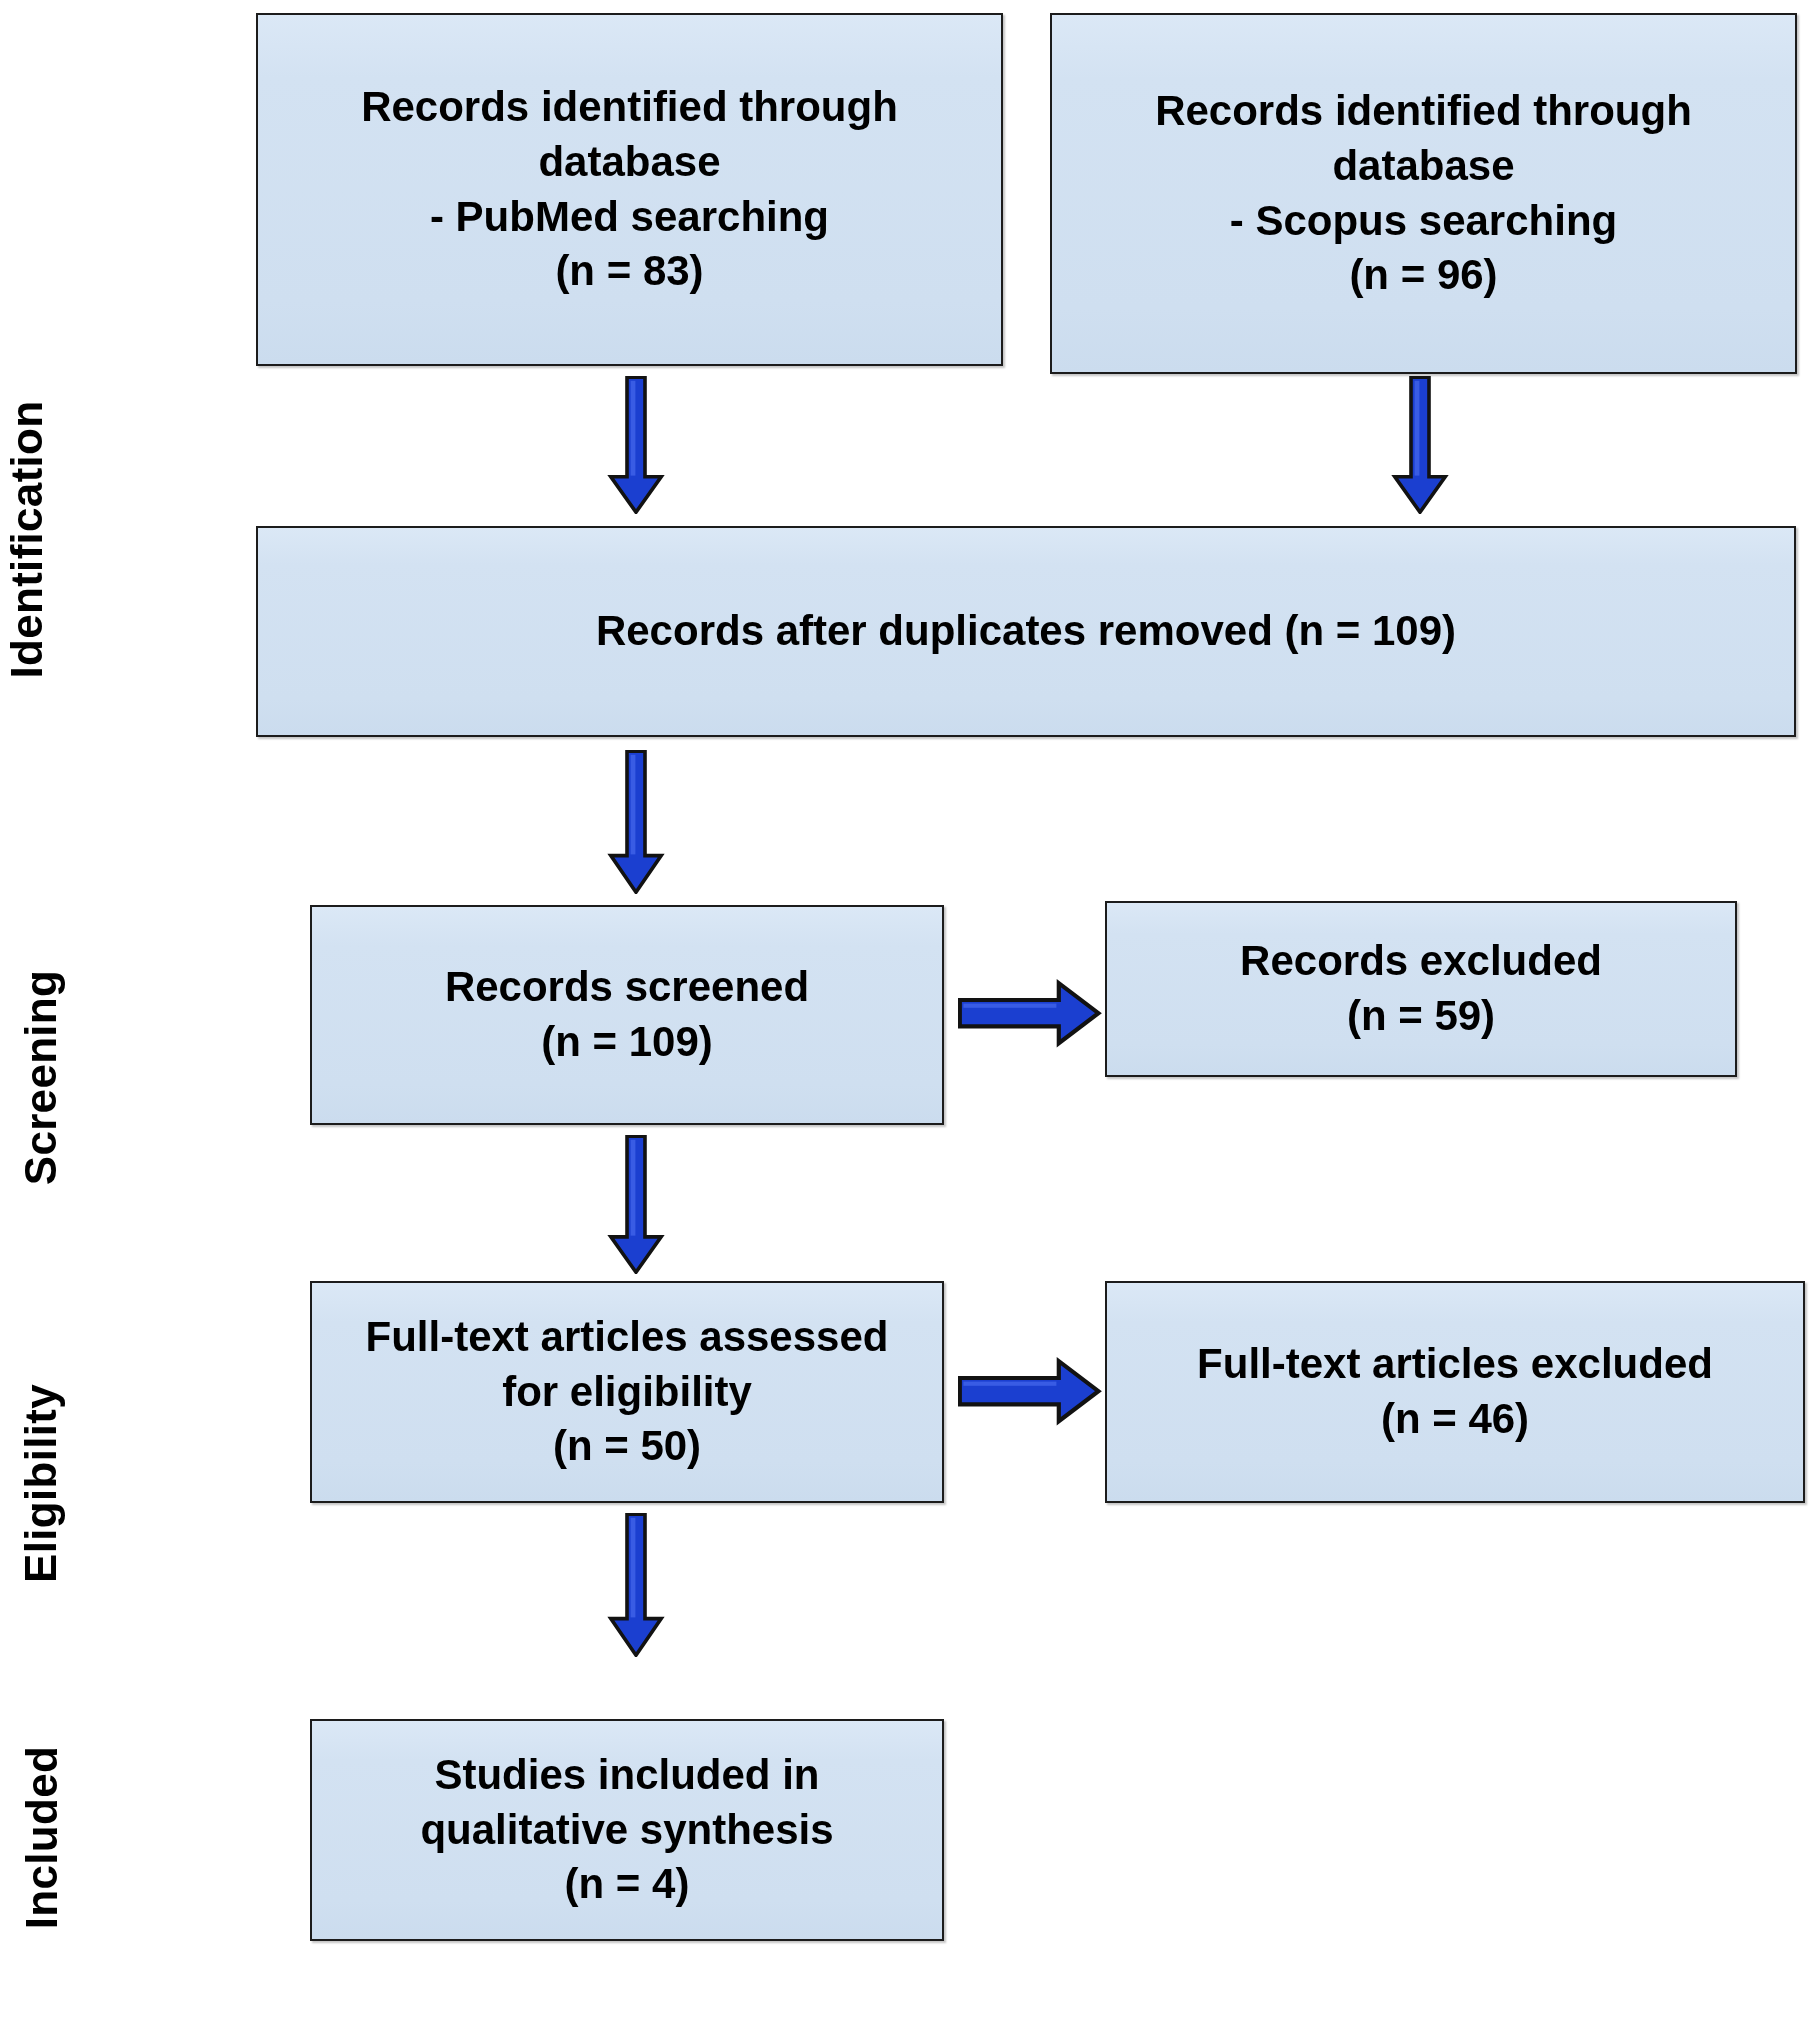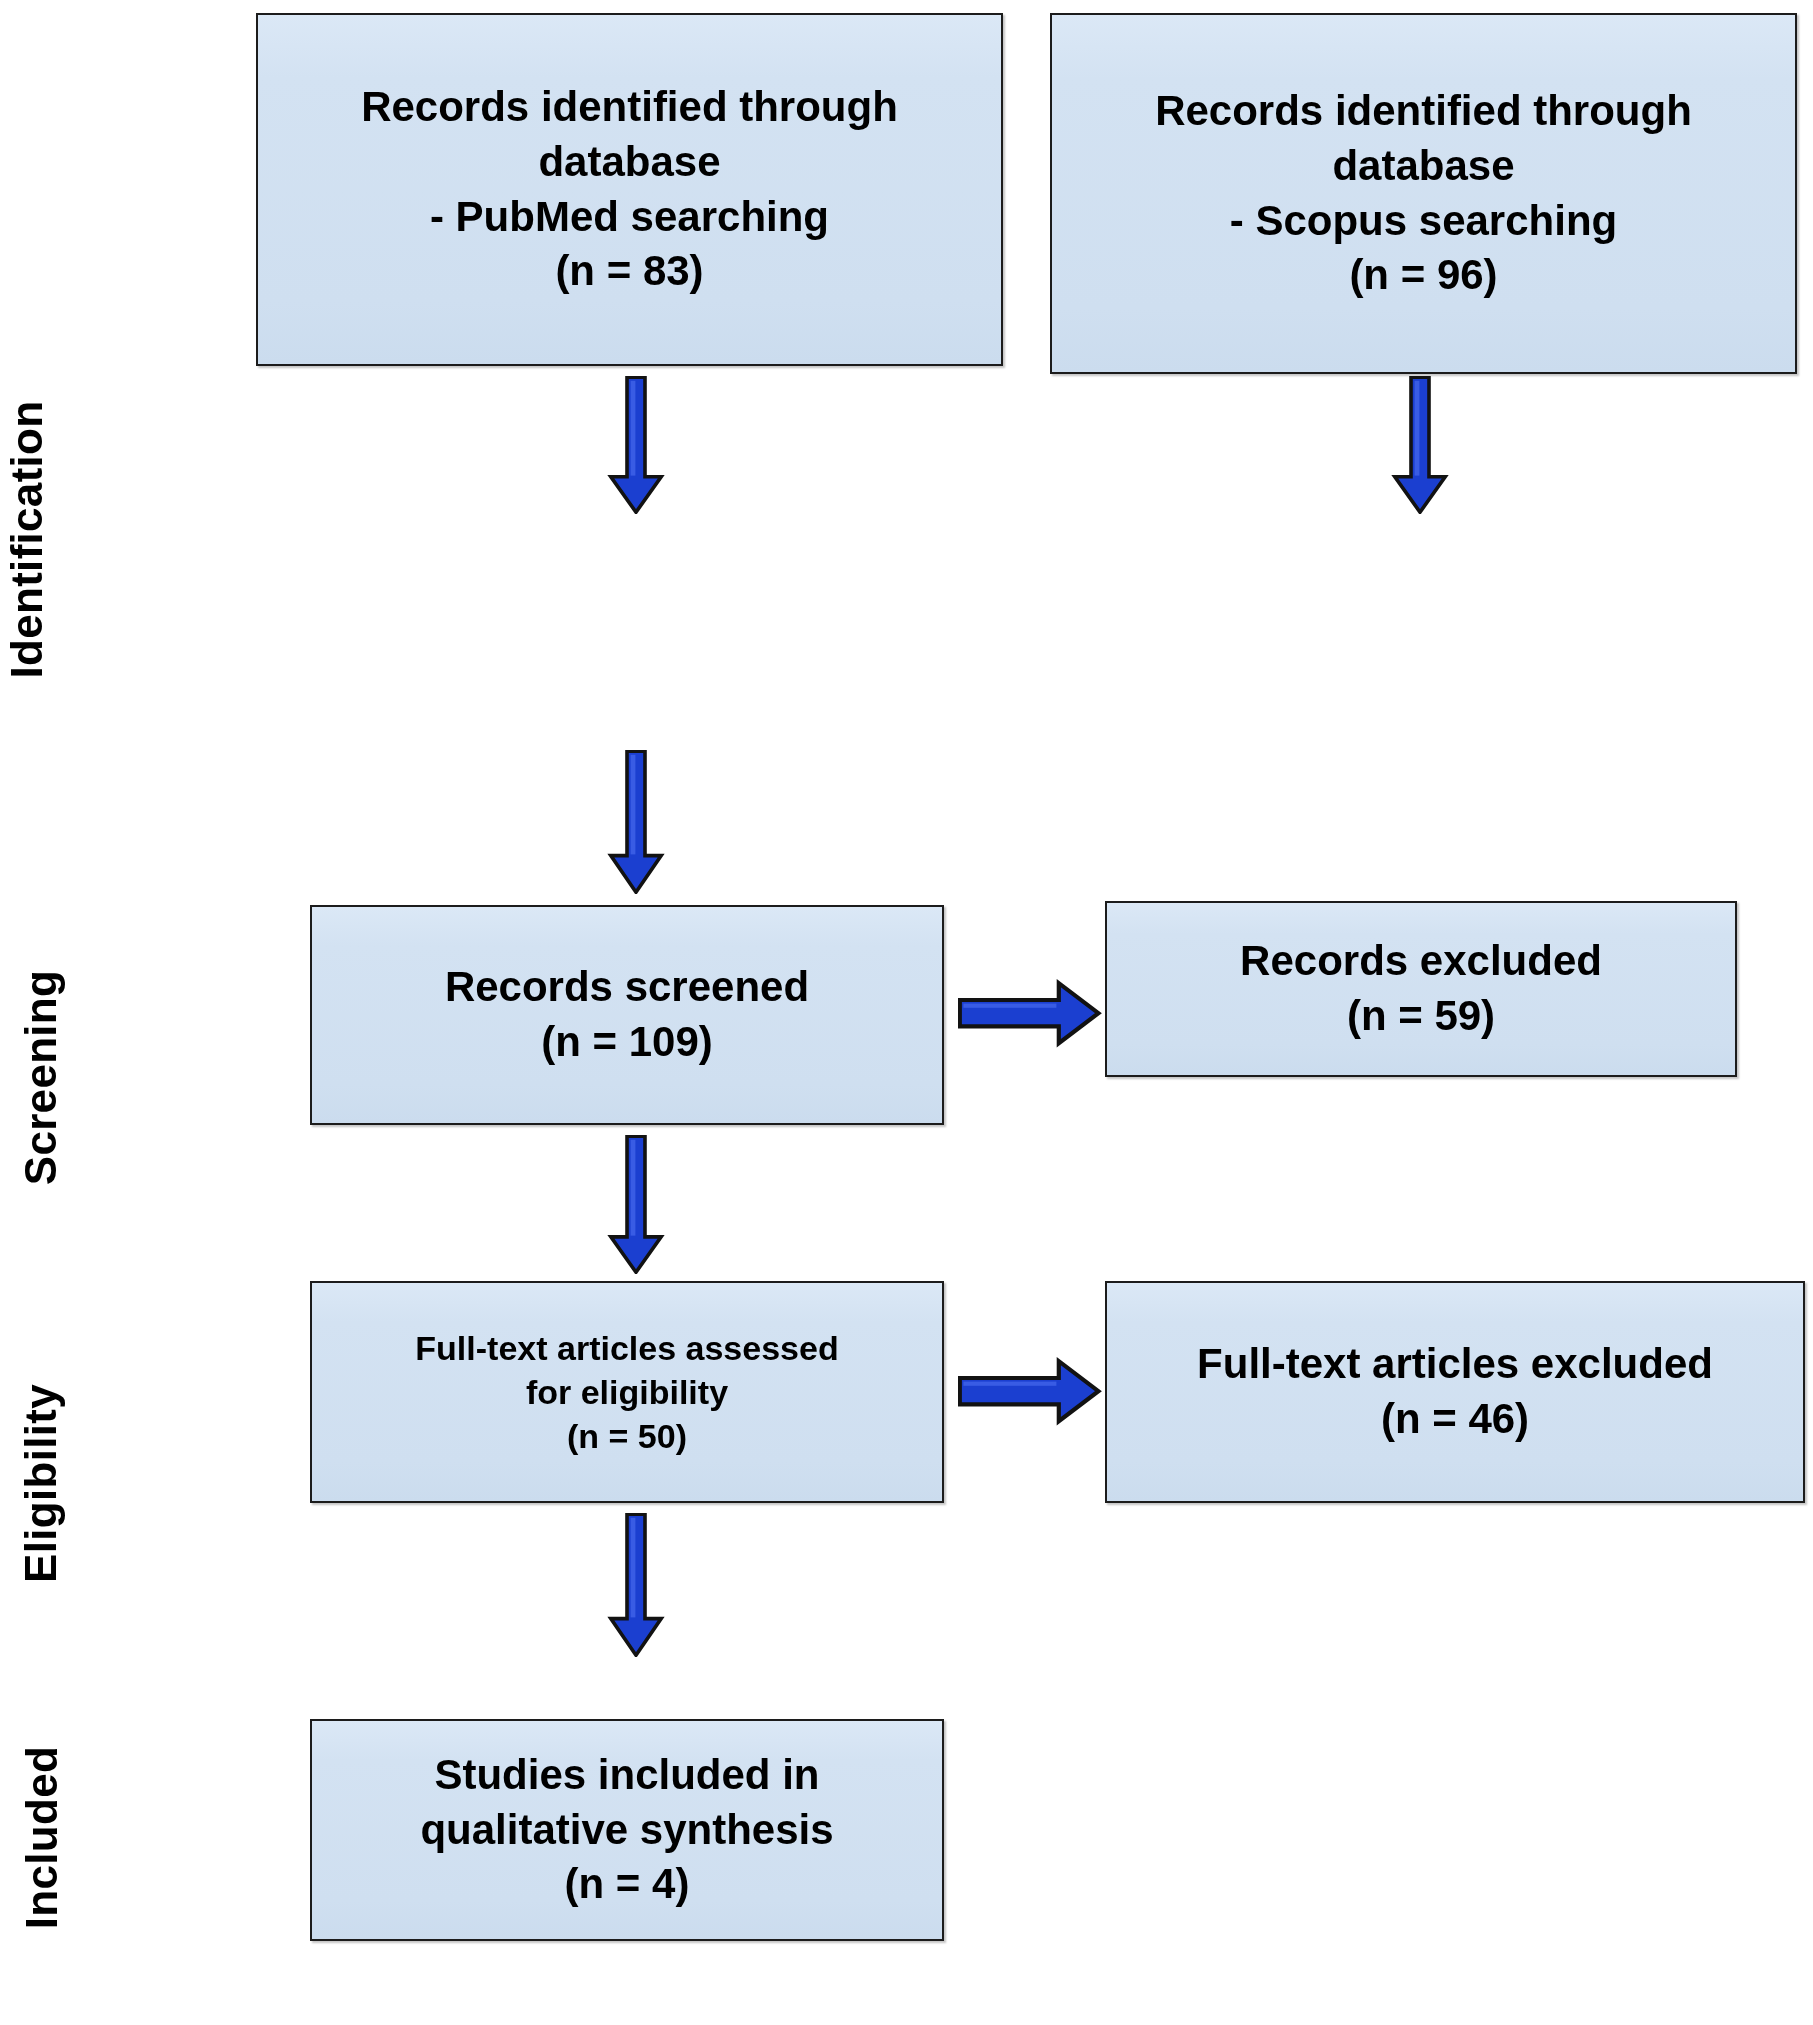--- a/index.html
+++ b/index.html
@@ -100,20 +100,23 @@
     </svg>
   </div>
 
   <div class="arrow" style="left:1390px; top:376px; width:60px; height:138px;">
     <svg width="60" height="138" viewBox="0 0 100 230">
       <polygon points="35,2 65,2 65,168 92,168 50,227 8,168 35,168" fill="#1b3fd0" stroke="#121212" stroke-width="6" stroke-linejoin="miter"></polygon>
       <rect x="41" y="8" width="8" height="158" fill="#3e62e8" opacity="0.85"></rect>
     </svg>
   </div>
 
+  <div class="flow-box" style="left:256px; top:526px; width:1540px; height:211px;">
+    <span class="box-text" style="font-size:42px;">Records after duplicates removed (n = 109)</span>
+  </div>
 
   <div class="arrow" style="left:606px; top:750px; width:60px; height:144px;">
     <svg width="60" height="144" viewBox="0 0 100 240">
       <polygon points="35,2 65,2 65,176 92,176 50,237 8,176 35,176" fill="#1b3fd0" stroke="#121212" stroke-width="6" stroke-linejoin="miter"></polygon>
       <rect x="41" y="8" width="8" height="166" fill="#3e62e8" opacity="0.85"></rect>
     </svg>
   </div>
 
   <div class="flow-box" style="left:310px; top:905px; width:634px; height:220px;text-align:center;">
     <span class="box-text" style="font-size:42px;">Records screened
@@ -133,21 +136,21 @@
   </div>
 
   <div class="arrow" style="left:606px; top:1135px; width:60px; height:139px;">
     <svg width="60" height="139" viewBox="0 0 100 232">
       <polygon points="35,2 65,2 65,170 92,170 50,229 8,170 35,170" fill="#1b3fd0" stroke="#121212" stroke-width="6" stroke-linejoin="miter"></polygon>
       <rect x="41" y="8" width="8" height="160" fill="#3e62e8" opacity="0.85"></rect>
     </svg>
   </div>
 
   <div class="flow-box" style="left:310px; top:1281px; width:634px; height:222px;">
-    <span class="box-text" style="font-size:34px;">Full-text articles assessed
+    <span class="box-text" style="font-size:42px;">Full-text articles assessed
 for eligibility
 (n = 50)</span>
   </div>
 
   <div class="flow-box" style="left:1105px; top:1281px; width:700px; height:222px;">
     <span class="box-text" style="font-size:42px;">Full-text articles excluded
 (n = 46)</span>
   </div>
 
   <div class="arrow" style="left:958px; top:1354px; width:144px; height:75px;">

